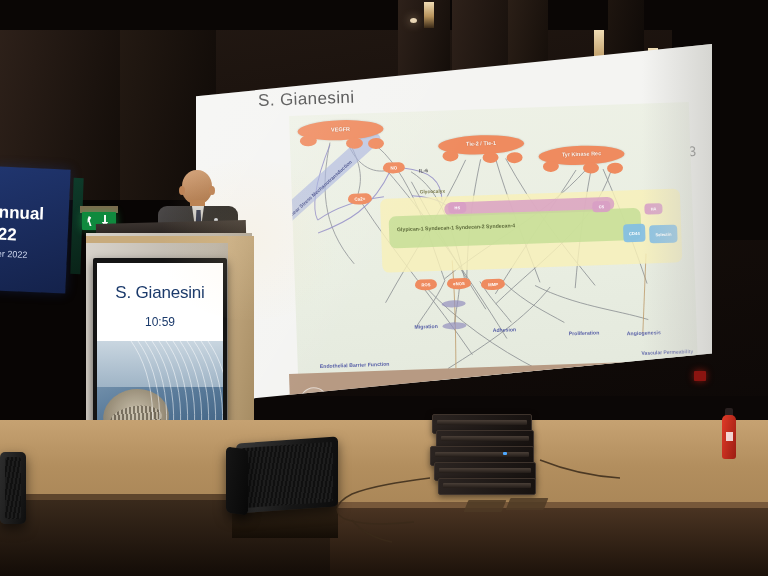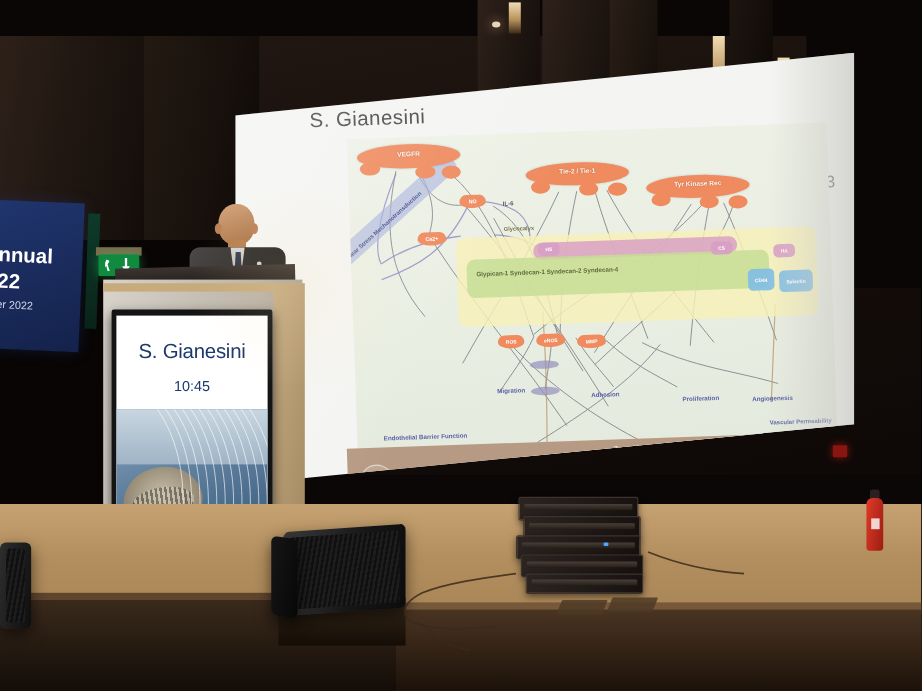--- a/index.html
+++ b/index.html
@@ -437,21 +437,21 @@
   </div>
 
   <div class="podium-top"></div>
   <div class="podium"></div>
   <div class="podium-edge"></div>
   <div class="podium-right"></div>
 
   <div class="confmon">
     <div class="confscreen">
       <div class="cm-name">S. Gianesini</div>
-      <div class="cm-time">10:45</div>
+      <div class="cm-time">10:59</div>
       <div class="cm-photo">
         <div class="cm-sky"></div>
         <div class="colo"></div>
         <div class="cm-fg"></div>
         <svg class="cm-waves" viewBox="0 0 112 178" preserveAspectRatio="none">
           <g fill="none" stroke="#ffffff" stroke-width="0.7" opacity="0.8">
             <path d="M4,0 C34,36 42,92 16,178"></path>
             <path d="M11,0 C41,36 49,92 23,178"></path>
             <path d="M18,0 C48,36 56,92 30,178"></path>
             <path d="M25,0 C55,36 63,92 37,178"></path>

